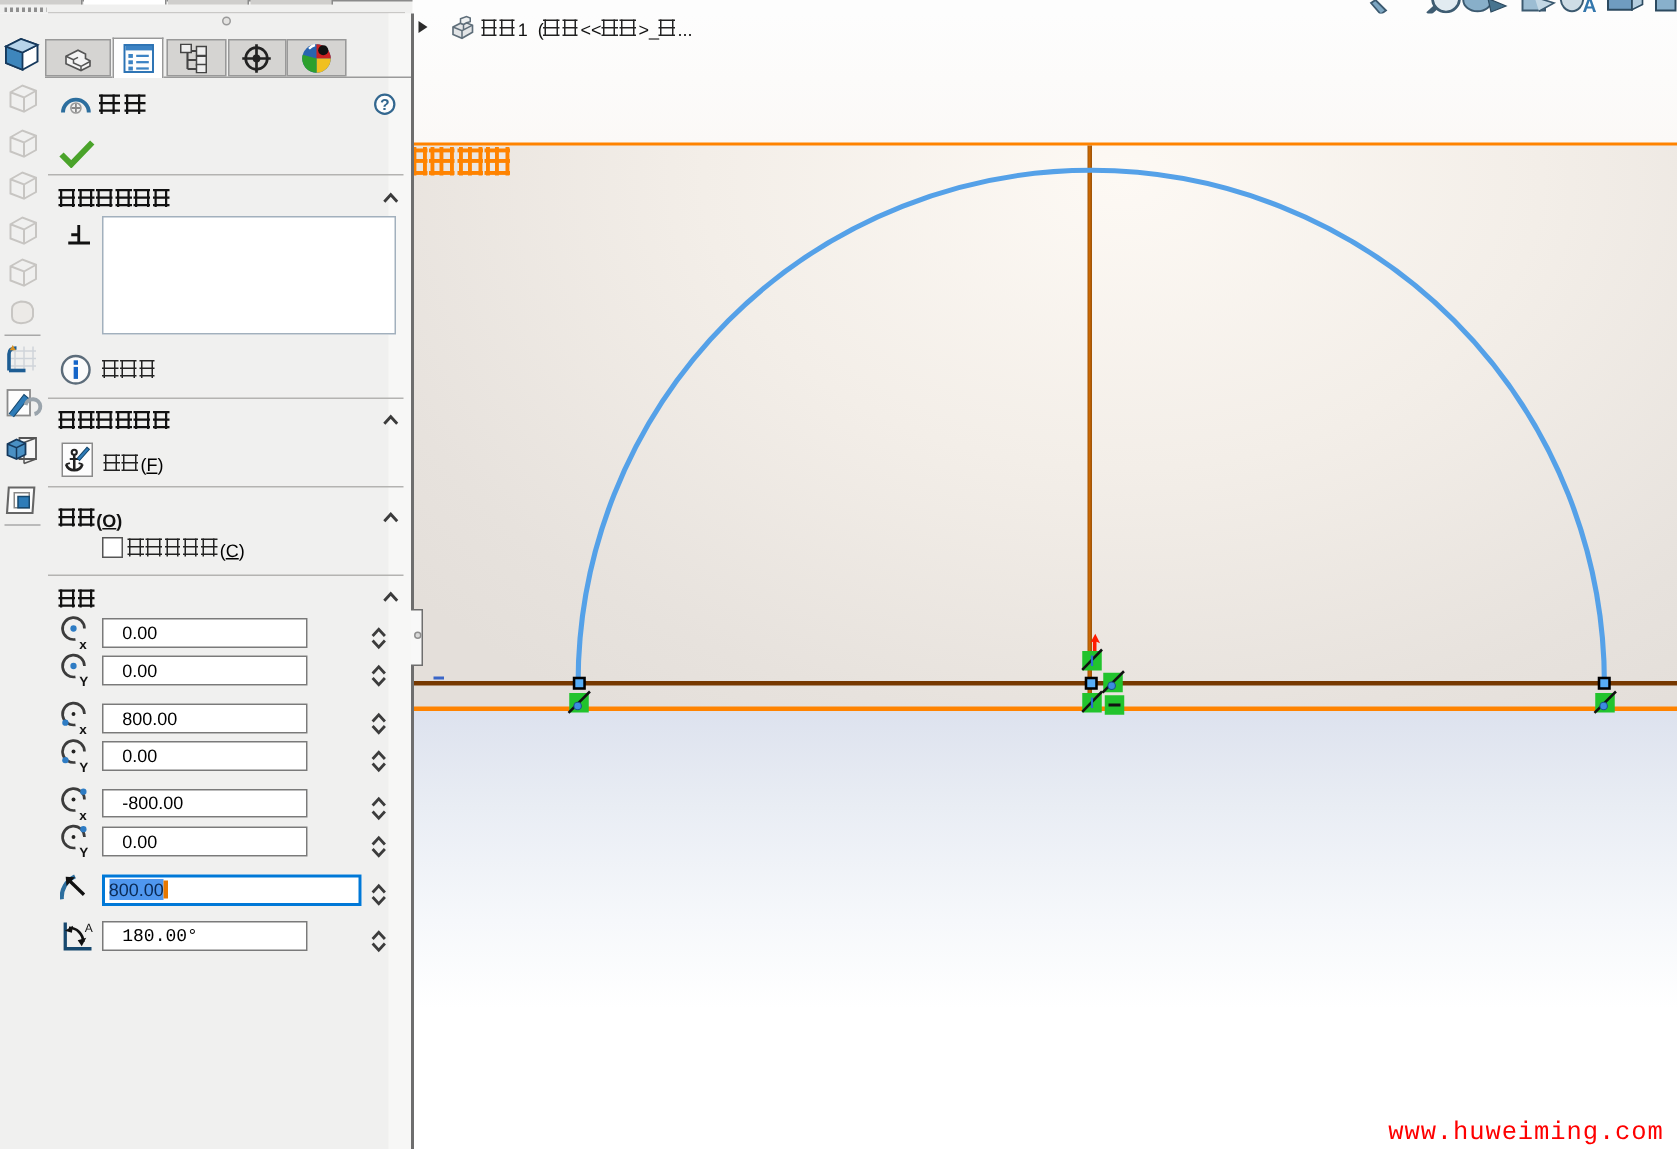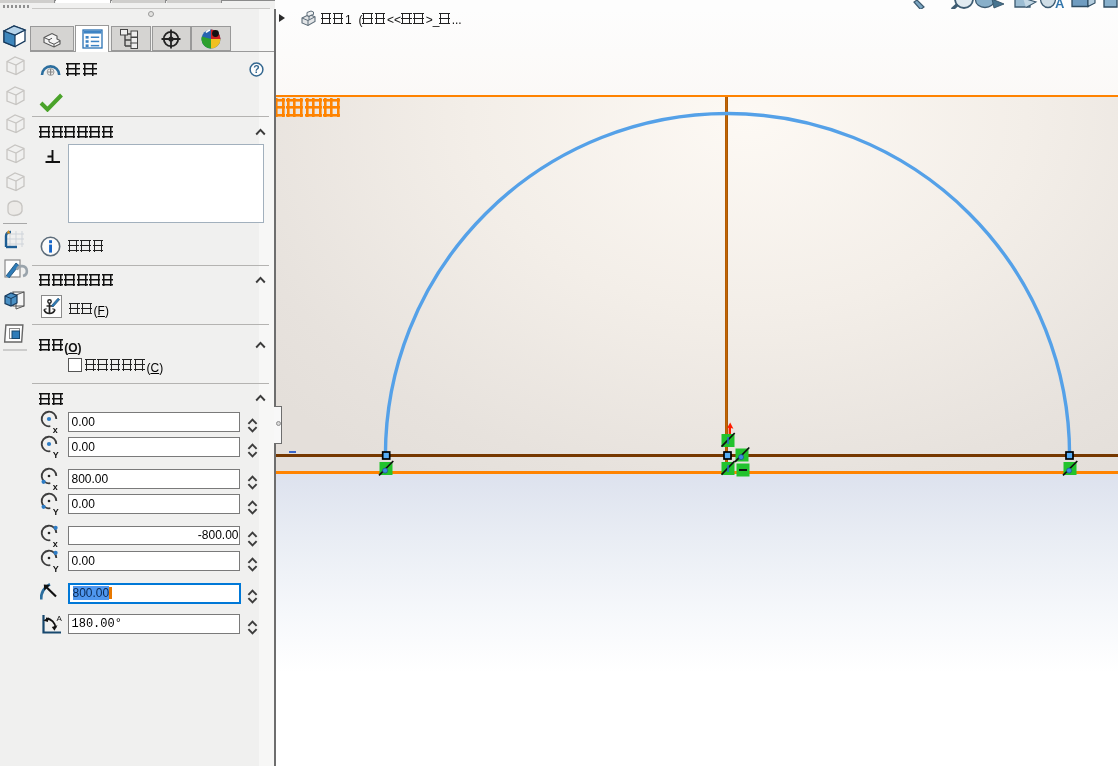--- a/index.html
+++ b/index.html
@@ -14,21 +14,21 @@
  background-image:linear-gradient(#222,#222),linear-gradient(#222,#222),linear-gradient(#222,#222),linear-gradient(#222,#222),linear-gradient(#222,#222);
  background-size:100% 1.2px,100% 1.2px,100% 1.2px,1.2px 100%,1.2px 100%;
  background-position:0 0,0 5px,0 10.3px,1px 0,8.3px 0}
 .cj.o20{width:17px;height:19px;margin:0 1.5px 0 0;
  background-image:linear-gradient(#ff8300,#ff8300),linear-gradient(#ff8300,#ff8300),linear-gradient(#ff8300,#ff8300),linear-gradient(#ff8300,#ff8300),linear-gradient(#ff8300,#ff8300),linear-gradient(#ff8300,#ff8300);
  background-size:100% 2.6px,100% 2.6px,100% 2.6px,2.6px 100%,2.6px 100%,2.6px 100%;
  background-position:0 0.5px,0 8px,0 16px,1px 0,7px 0,14px 0}
 .hdr{font-weight:bold;font-size:12px;color:#111}
 .chev{position:absolute;width:11px;height:8px}
 input{font-family:"Liberation Sans",sans-serif}
-.pinput{position:absolute;left:37.5px;width:172px;height:19.5px;border:1px solid #7a7a7a;background:#fff;font-size:12px;color:#000;padding-left:3px;line-height:18px}
+.pinput{position:absolute;left:37.5px;width:137px;height:19.5px;border:1px solid #7a7a7a;background:#fff;font-size:12px;color:#000;padding-left:13px;line-height:18px}
 .spin{position:absolute;left:215.5px;width:13px;height:15px}
 .icon22{position:absolute;left:10px;width:24px;height:24px}
 </style></head>
 <body>
 
 <div class="abs" style="left:0;top:0;width:1118px;height:9px;background:#f0f0ef"></div>
 <div class="abs" style="left:275px;top:0;width:843px;height:9px;background:#fdfdfd"></div>
 <div class="abs" style="left:0;top:0;width:275px;height:1px;background:#8a8a8a"></div>
 <div class="abs" style="left:0;top:0;width:55px;height:3px;background:#cfcecc;border-right:1px solid #8a8a8a"></div>
 <div class="abs" style="left:56px;top:0;width:55px;height:3px;background:#fff;border-right:1px solid #8a8a8a"></div>
@@ -251,21 +251,21 @@
   <svg class="spin" style="top:495px" width="13" height="7.5" viewBox="0 0 13 7.5">
       <path d="M2.4 1.3 L6.5 5.7 L10.6 1.3" fill="none" stroke="#3c3c3c" stroke-width="1.9"></path>
     </svg>
 
   <svg class="icon22" style="top:514.5px" width="24" height="24" viewBox="0 0 24 24">
       <path d="M10.3 16.2 A7.3 7.3 0 1 1 16.3 9" fill="none" stroke="#3c3c3c" stroke-width="1.8"></path>
       <circle cx="9" cy="9" r="1.3" fill="#222"></circle>
       <circle cx="15.6" cy="3.8" r="2.1" fill="#2e7cc4"></circle>
       <text x="12.8" y="22.6" font-size="9" font-weight="bold" fill="#111" font-family="Liberation Sans">x</text>
     </svg>
-  <input class="pinput" style="top: 516.5px; text-align: right;" value="-800.00">
+  <input class="pinput" style="top: 516.5px;" value="-800.00">
   <svg class="spin" style="top:518px" width="13" height="7.5" viewBox="0 0 13 7.5">
       <path d="M2.4 6.2 L6.5 1.8 L10.6 6.2" fill="none" stroke="#3c3c3c" stroke-width="1.9"></path>
     </svg>
   <svg class="spin" style="top:526.5px" width="13" height="7.5" viewBox="0 0 13 7.5">
       <path d="M2.4 1.3 L6.5 5.7 L10.6 1.3" fill="none" stroke="#3c3c3c" stroke-width="1.9"></path>
     </svg>
 
   <svg class="icon22" style="top:540px" width="24" height="24" viewBox="0 0 24 24">
       <path d="M10.3 16.2 A7.3 7.3 0 1 1 16.3 9" fill="none" stroke="#3c3c3c" stroke-width="1.8"></path>
       <circle cx="9" cy="9" r="1.3" fill="#222"></circle>
@@ -390,20 +390,21 @@
         </g>
     </g>
 
     <g stroke="#000" stroke-width="1.7" fill="#57aef8">
       <rect x="106.7" y="443" width="7" height="7"></rect>
       <rect x="448" y="443" width="7" height="7"></rect>
       <rect x="790" y="443" width="7" height="7"></rect>
     </g>
   </svg>
 
+  <div class="abs" style="left:650px;top:737px;font-family:'Liberation Mono',monospace;font-size:17px;color:#fe0000;letter-spacing:0.6px;white-space:nowrap">www.huweiming.com</div>
 </div>
 
 <svg class="abs" style="left:912px;top:0" width="206" height="9" viewBox="0 0 206 9">
   <path d="M5 0 L12 7 L8.5 9.5 L2 2 Z" fill="#7da6c2" stroke="#3c5a70" stroke-width="1.2"></path>
   <circle cx="52" cy="-1" r="9" fill="#e2ebf1" stroke="#3e5c72" stroke-width="1.8"></circle>
   <path d="M45.5 4.5 L40 9.5" stroke="#3e5c72" stroke-width="3.4"></path>
   <ellipse cx="73" cy="0" rx="9.5" ry="7.5" fill="#88afc9" stroke="#3c5a70" stroke-width="1.3"></ellipse>
   <path d="M80 -1 L92 4 L82 8 Z" fill="#47748f" stroke="#2c4a60" stroke-width="0.8"></path>
   <path d="M103 -4 L118 -4 L118 7 L103 7 Z" fill="#9cbdd3" stroke="#3c5a70" stroke-width="1.3"></path>
   <path d="M111 -2 L124 2 L114 7.5" fill="#c4d8e5" stroke="#3c5a70" stroke-width="1.1"></path>

